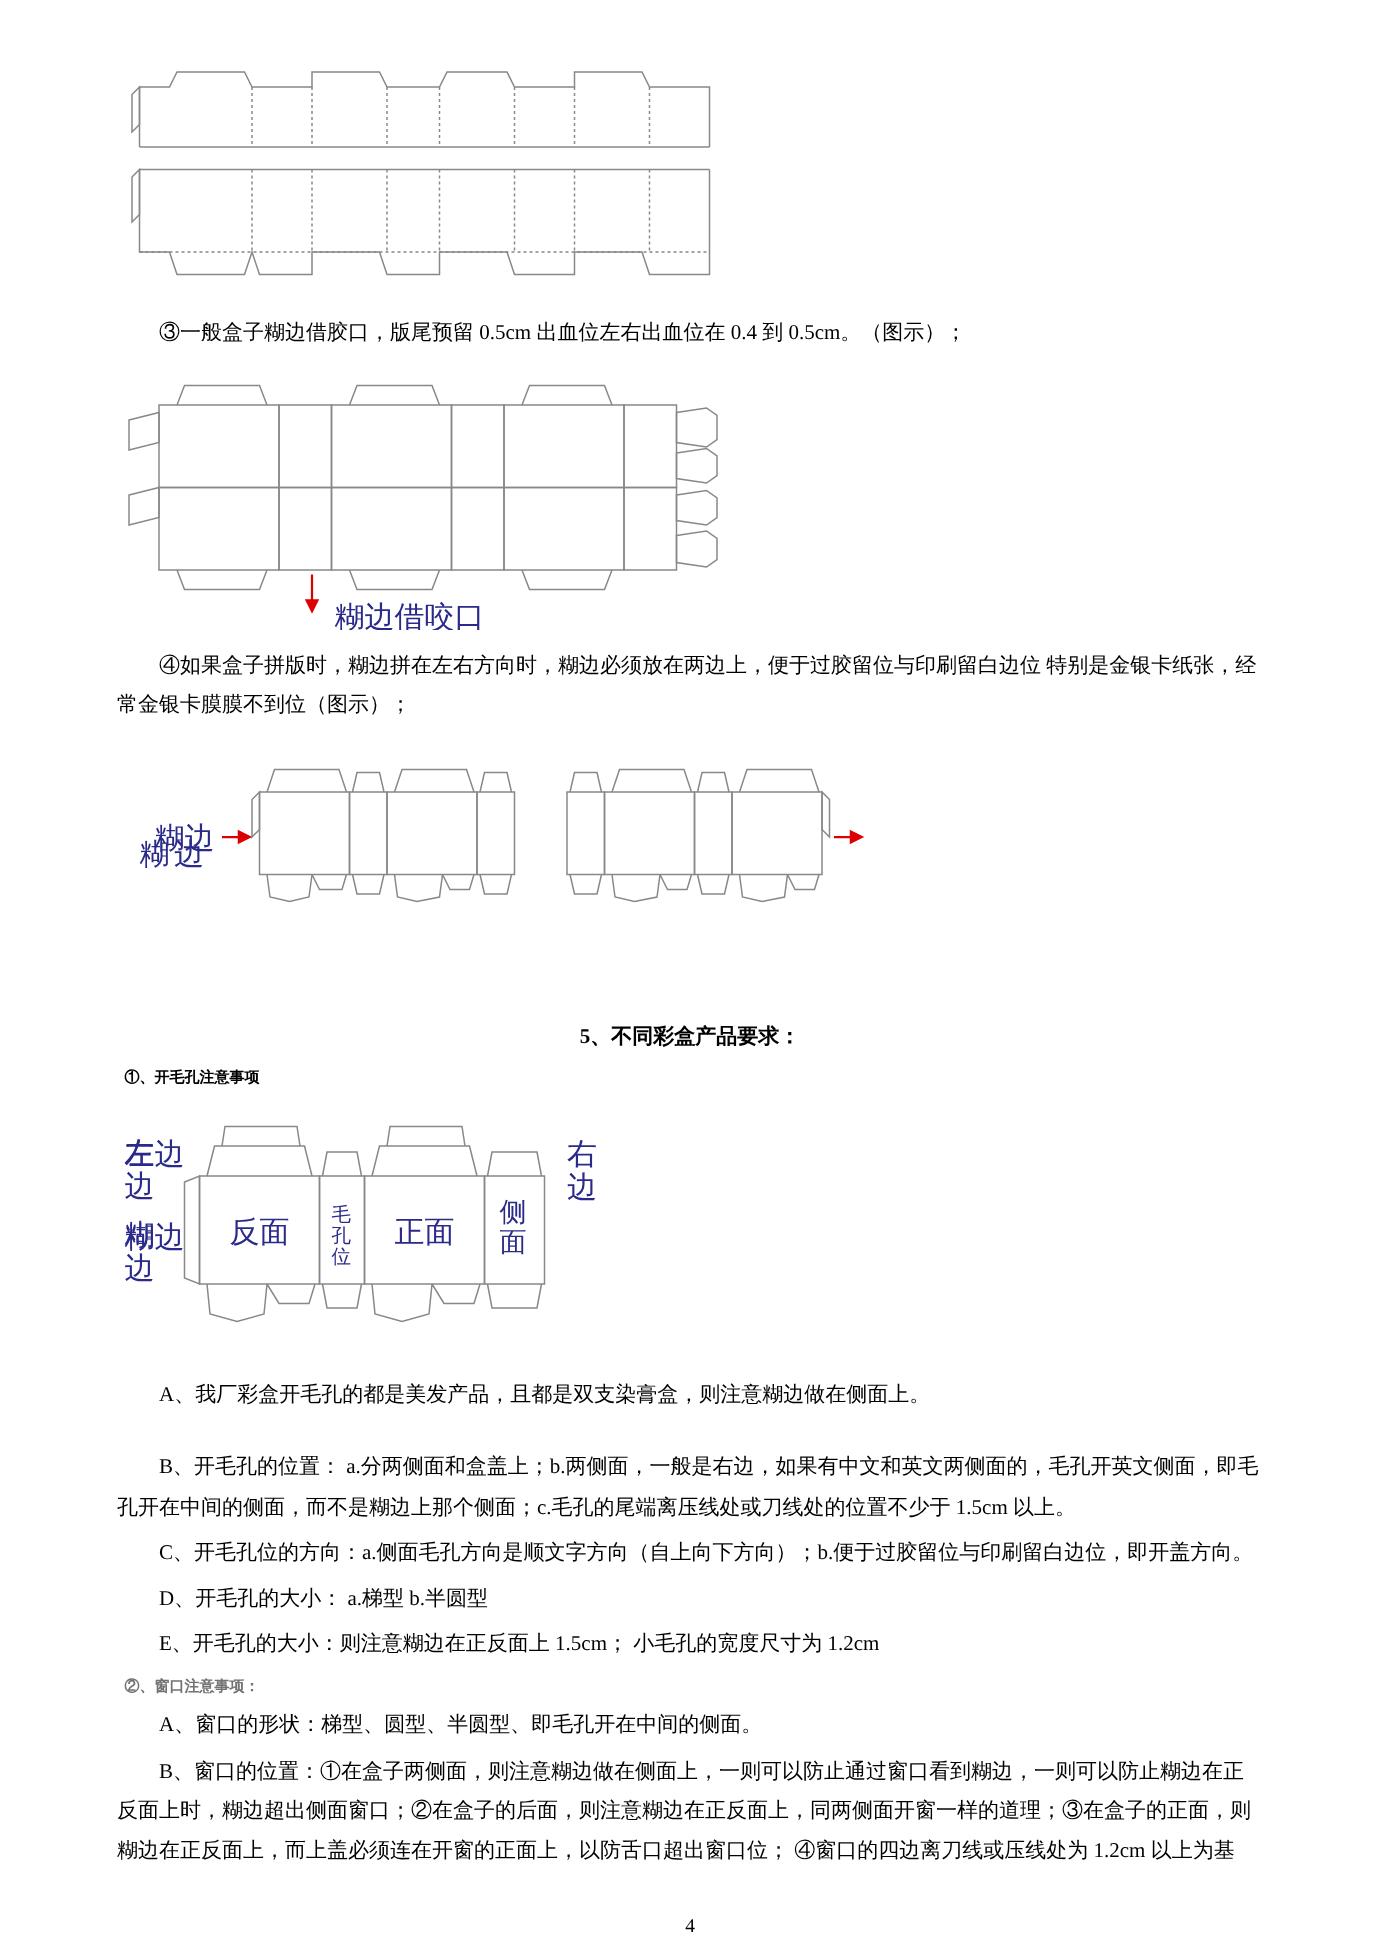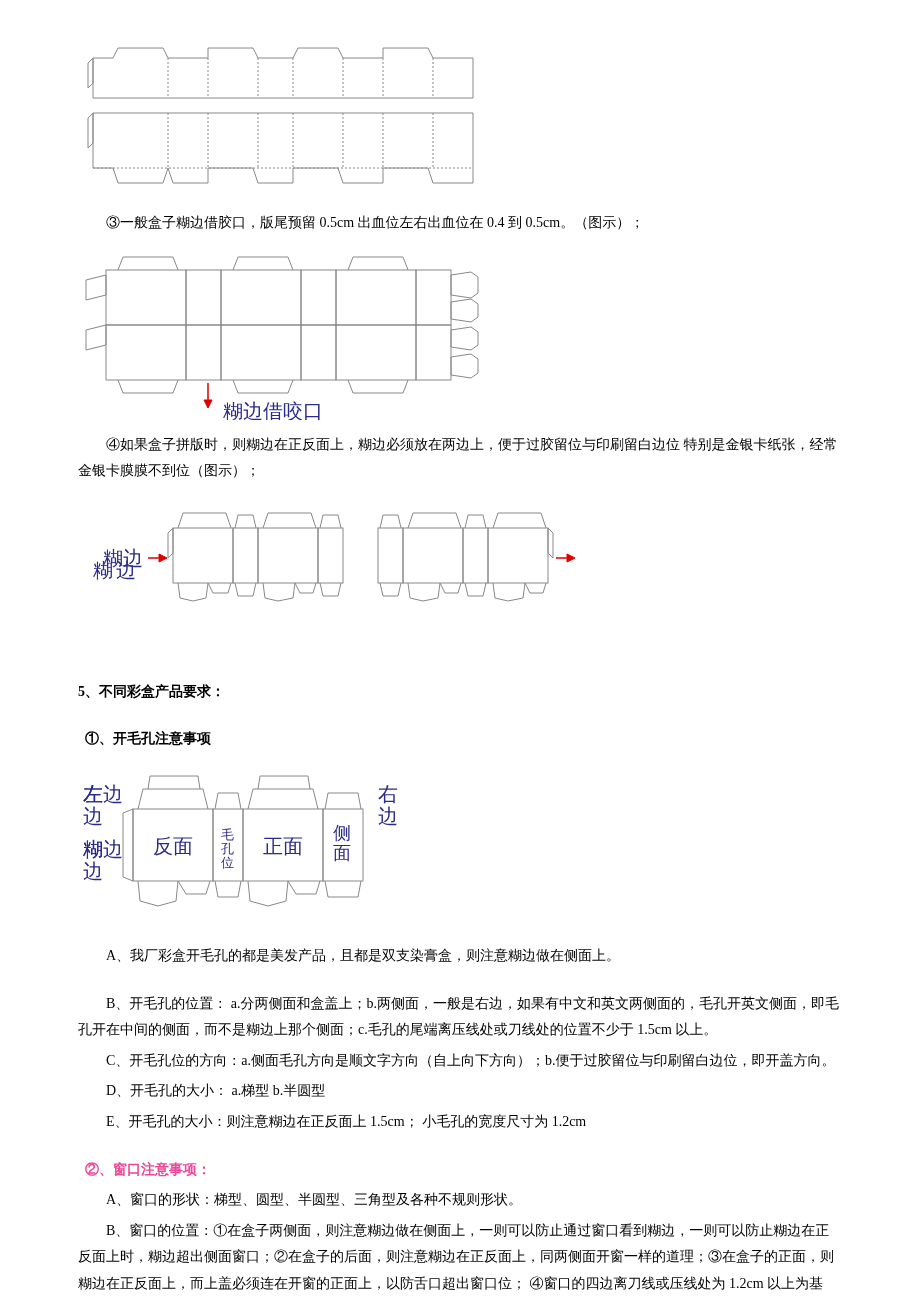--- a/index.html
+++ b/index.html
@@ -23,28 +23,29 @@
       letter-spacing: 3px;
     }
     .para {
       text-indent: 2em;
       margin: 4px 0;
     }
     .section-title {
       font-weight: bold;
       font-size: 14px;
       margin-top: 18px;
+      text-align: center;
     }
     .sub-title {
       font-weight: bold;
-      font-size: 14px;
-      margin-top: 21px;
+      font-size: 10px;
+      margin-top: 4px;
     }
     .blue-title {
-      color: #ec4899;
+      color: #737373;
       font-weight: bold;
     }
     .page-num {
       text-align: center;
       margin-top: 24px;
       font-size: 13px;
     }
     svg { display: block; }
     .svg-label-zh {
       font-family: "SimSun", serif;
@@ -128,21 +129,21 @@
     </g>
 
     <g stroke="#d00" fill="#d00">
       <line x1="130" y1="138" x2="130" y2="160" stroke-width="1.5"></line>
       <polygon points="130,163 126,155 134,155"></polygon>
     </g>
     <text x="145" y="173" class="svg-label-zh">糊边借咬口</text>
   </svg>
 </div>
 
-<p class="para">④如果盒子拼版时，则糊边在正反面上，糊边必须放在两边上，便于过胶留位与印刷留白边位 特别是金银卡纸张，经常金银卡膜膜不到位（图示）；</p>
+<p class="para">④如果盒子拼版时，糊边拼在左右方向时，糊边必须放在两边上，便于过胶留位与印刷留白边位 特别是金银卡纸张，经常金银卡膜膜不到位（图示）；</p>
 
 <div class="diagram-container" style="margin-left:20px;">
   <svg width="480" height="130" viewBox="0 0 480 130">
     <g stroke="#888" stroke-width="1" fill="none">
 
       <rect x="75" y="35" width="60" height="55"></rect>
       <rect x="135" y="35" width="25" height="55"></rect>
       <rect x="160" y="35" width="60" height="55"></rect>
       <rect x="220" y="35" width="25" height="55"></rect>
       <path d="M 70 40 L 75 35 L 75 60 L 70 65 Z"></path>
@@ -243,16 +244,16 @@
 </div>
 
 <p class="para">A、我厂彩盒开毛孔的都是美发产品，且都是双支染膏盒，则注意糊边做在侧面上。</p>
 <p class="para" style="text-indent:2em;margin-top:21px;">B、开毛孔的位置：  a.分两侧面和盒盖上；b.两侧面，一般是右边，如果有中文和英文两侧面的，毛孔开英文侧面，即毛孔开在中间的侧面，而不是糊边上那个侧面；c.毛孔的尾端离压线处或刀线处的位置不少于 1.5cm 以上。</p>
 <p class="para">C、开毛孔位的方向：a.侧面毛孔方向是顺文字方向（自上向下方向）；b.便于过胶留位与印刷留白边位，即开盖方向。</p>
 <p class="para">D、开毛孔的大小：  a.梯型    b.半圆型</p>
 <p class="para">E、开毛孔的大小：则注意糊边在正反面上 1.5cm；    小毛孔的宽度尺寸为 1.2cm</p>
 
 <p class="sub-title blue-title" style="text-indent:0.5em;">②、窗口注意事项：</p>
 
-<p class="para">A、窗口的形状：梯型、圆型、半圆型、三角型及各种不规则形状。</p>
+<p class="para">A、窗口的形状：梯型、圆型、半圆型、即毛孔开在中间的侧面。</p>
 <p class="para">B、窗口的位置：①在盒子两侧面，则注意糊边做在侧面上，一则可以防止通过窗口看到糊边，一则可以防止糊边在正反面上时，糊边超出侧面窗口；②在盒子的后面，则注意糊边在正反面上，同两侧面开窗一样的道理；③在盒子的正面，则糊边在正反面上，而上盖必须连在开窗的正面上，以防舌口超出窗口位；  ④窗口的四边离刀线或压线处为 1.2cm 以上为基</p>
 
 <div class="page-num">4</div>
 
 </body></html>

